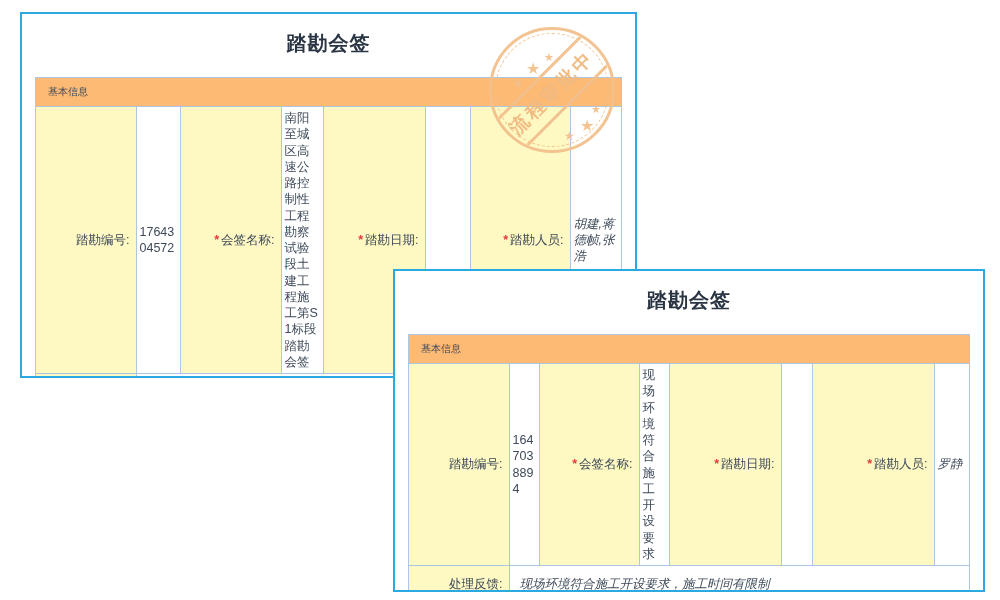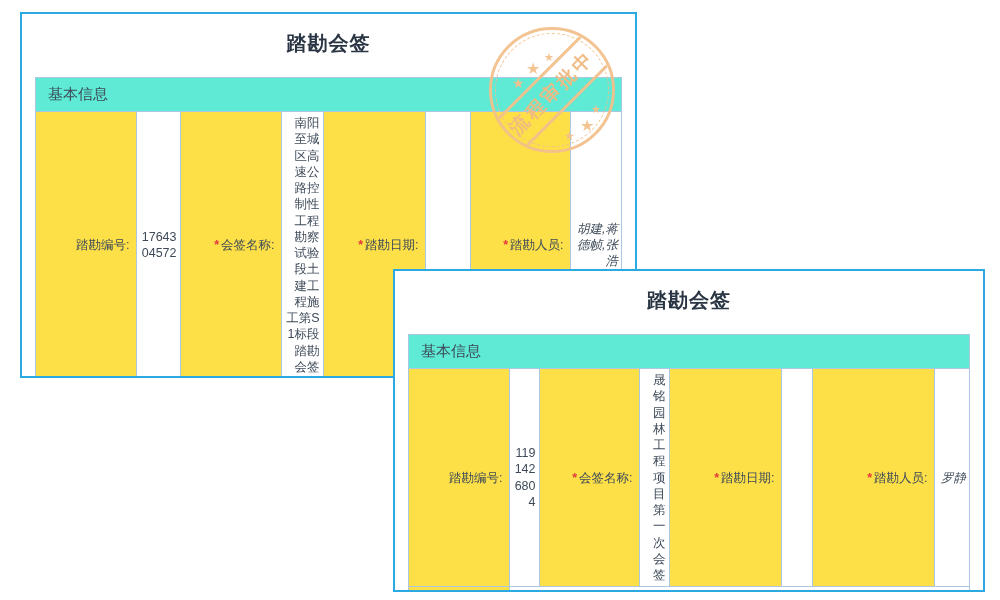--- a/index.html
+++ b/index.html
@@ -14,35 +14,35 @@
     overflow:hidden;box-sizing:border-box;
   }
   #card1{left:20px;top:12px;width:617px;height:366px;z-index:1;}
   #card2{left:393px;top:269px;width:592px;height:323px;z-index:10;}
   .card-title{
     text-align:center;font-size:20px;font-weight:bold;color:#2a3544;
     padding:16px 0 20px 0;letter-spacing:1px;
   }
   .box{margin:0 13px;border:1px solid #abc7e4;}
   .box-header{
-    background:#5eead4;border-bottom:1px solid #abc7e4;
-    font-size:15px;color:#3e4a59;padding:7px 12px;
+    background:#fdba74;border-bottom:1px solid #abc7e4;
+    font-size:10px;color:#3e4a59;padding:7px 12px;
   }
   table.form{border-collapse:collapse;table-layout:fixed;width:100%;}
   table.form td{
     border-right:1px solid #abc7e4;border-bottom:1px solid #abc7e4;
     font-size:12.5px;line-height:1.3;vertical-align:middle;
     word-break:break-all;box-sizing:border-box;
   }
   table.form td:last-child{border-right:none;font-style:italic;}
   table.form tr:last-child td{border-bottom:none;}
   td.lbl{
-    background:#fde047;text-align:right;padding:3px 6px 3px 2px;color:#3e4a59;
+    background:#fef9c3;text-align:right;padding:3px 6px 3px 2px;color:#3e4a59;
   }
-  td.val{background:#ffffff;text-align:right;padding:3px 3px;}
+  td.val{background:#ffffff;text-align:left;padding:3px 3px;}
   td.txt{
     background:#ffffff;text-align:left;padding:5px 10px;
     white-space:pre-line;
   }
   #card1 tr.main-row td{height:192px;}
   #card2 tr.main-row td{height:128px;}
   tr.sub-row td{height:36px;}
   .req{color:#e3393c;margin-right:2px;font-weight:bold;}
   
   .stamp{
@@ -142,23 +142,23 @@
         <col style="width:100px">
           <col style="width:30px">
         <col style="width:112px">
           <col style="width:31px">
         <col style="width:122px">
           <col>
       </colgroup>
       <tbody>
           <tr class="main-row">
         <td class="lbl"><span>踏勘编号:</span></td>
-        <td class="val">1191426804</td>
+        <td class="val">1647038894</td>
         <td class="lbl"><span class="req">*</span><span>会签名称:</span></td>
-        <td class="val">晟铭园林工程项目第一次会签</td>
+        <td class="val">现场环境符合施工开设要求</td>
         <td class="lbl"><span class="req">*</span><span>踏勘日期:</span></td>
         <td class="val"></td>
         <td class="lbl"><span class="req">*</span><span>踏勘人员:</span></td>
         <td class="val">罗静</td>
       </tr>
       <tr class="sub-row">
         <td class="lbl">处理反馈:</td>
         <td class="txt" colspan="7">现场环境符合施工开设要求，施工时间有限制</td>
       </tr>
 

